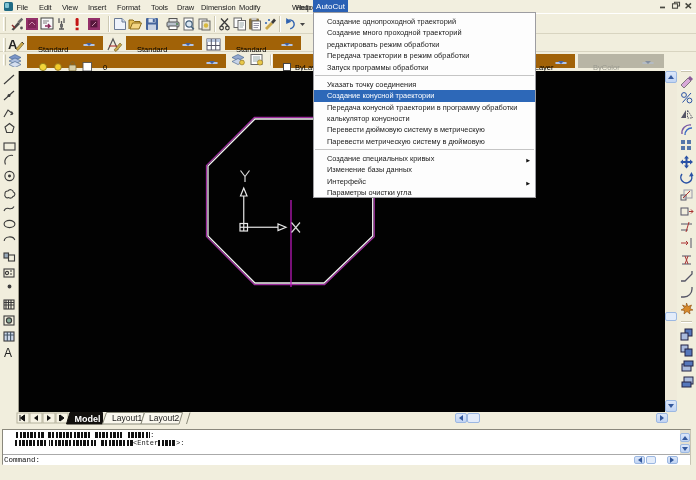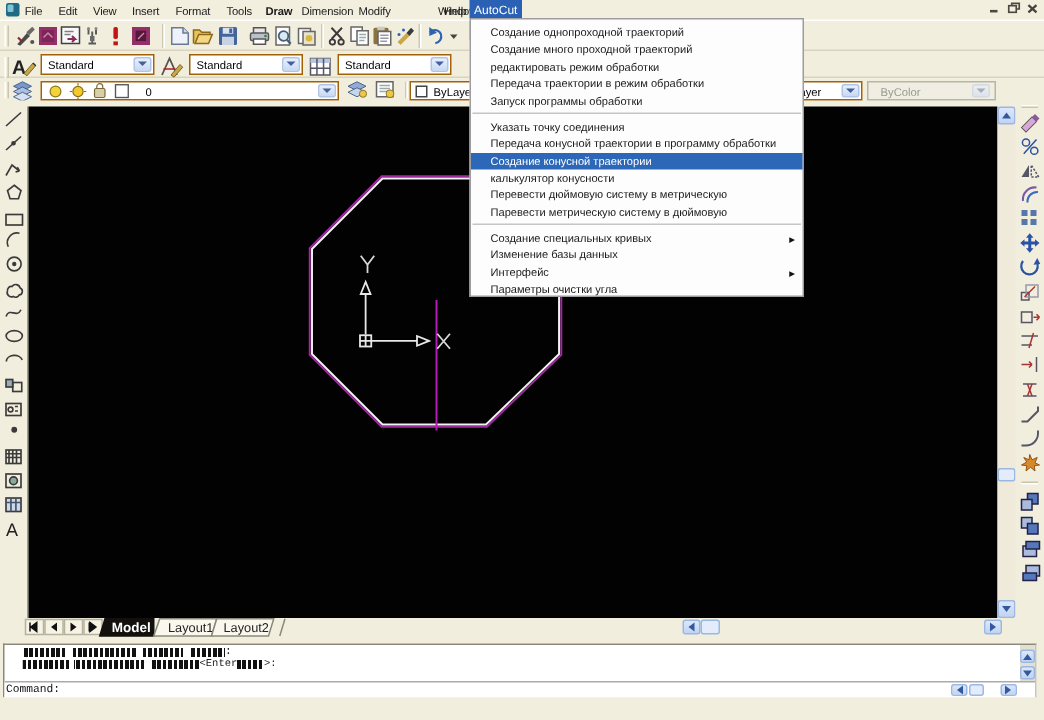--- a/index.html
+++ b/index.html
@@ -1,21 +1,21 @@
 <!DOCTYPE html>
 <html><head>
 <meta charset="utf-8">
 <style>
 * { margin:0; padding:0; box-sizing:border-box; }
 html,body { width:696px; height:480px; overflow:hidden; }
 body { position:relative; background:#f1eedd; font-family:"Liberation Sans", sans-serif; }
 .abs { position:absolute; }
 .txt { font-size:8px; color:#1a1a1a; white-space:nowrap; }
 
-.combo { position:absolute; background:#fff; border:1px solid #a16207; height:17px; }
+.combo { position:absolute; background:#fff; border:7px solid #a16207; height:17px; }
 .combo .ctext { position:absolute; left:4px; top:2.5px; font-size:7.5px; color:#000; }
 .cbtn { position:absolute; right:1px; top:1px; width:12px; bottom:1px; background:linear-gradient(#e9f0fc,#c8d8f4); border:1px solid #b0c4e8; border-radius:2px; }
 .cbtn:after { content:""; position:absolute; left:50%; top:50%; margin:-1.5px 0 0 -3px; border-left:3px solid transparent; border-right:3px solid transparent; border-top:3.5px solid #44609a; }
 
 .sbtn { position:absolute; background:linear-gradient(#dce7f9,#c1d4f3); border:1px solid #9cb8e2; border-radius:2px; }
 .sbtn:after { content:""; position:absolute; }
 .sbtn.up:after { left:50%; top:50%; margin:-2px 0 0 -3px; border-left:3px solid transparent; border-right:3px solid transparent; border-bottom:4px solid #33589d; }
 .sbtn.dn:after { left:50%; top:50%; margin:-2px 0 0 -3px; border-left:3px solid transparent; border-right:3px solid transparent; border-top:4px solid #33589d; }
 .sbtn.lf:after { left:50%; top:50%; margin:-3px 0 0 -2px; border-top:3px solid transparent; border-bottom:3px solid transparent; border-right:4px solid #33589d; }
 .sbtn.rt:after { left:50%; top:50%; margin:-3px 0 0 -2px; border-top:3px solid transparent; border-bottom:3px solid transparent; border-left:4px solid #33589d; }
@@ -30,21 +30,21 @@
 <div class="abs" style="left:0;top:0;width:696px;height:13px;background:#f2efdf;"></div>
 <div class="abs" style="left:3.5px;top:1.5px;width:9px;height:9px;background:#1f6a84;border-radius:1.5px;"></div>
 <div class="abs" style="left:5px;top:3px;width:4px;height:5px;background:#7fc3d4;border-radius:1px;"></div>
 <div class="abs txt" style="left:0;top:3px;font-size:7.5px;letter-spacing:-0.1px;">
 <span class="abs" style="left:16.5px;">File</span>
     <span class="abs" style="left:39px;">Edit</span>
     <span class="abs" style="left:62px;">View</span>
     <span class="abs" style="left:88px;text-align:center;">Insert</span>
     <span class="abs" style="left:117px;">Format</span>
     <span class="abs" style="left:151px;">Tools</span>
-    <span class="abs" style="left:177px;font-weight:bold;">Draw</span>
+    <span class="abs" style="left:177px;">Draw</span>
     <span class="abs" style="left:201px;">Dimension</span>
     <span class="abs" style="left:239px;">Modify</span>
     <span class="abs" style="left:266px;margin-left:26px;">Window</span>
     <span class="abs" style="left:296px;">Help</span>
 </div>
 <div class="abs" style="left:313px;top:0;width:35px;height:27px;background:#2a61b5;color:#fff;font-size:8px;text-align:center;line-height:13px;">AutoCut</div>
 
 <svg class="abs" style="left:655px;top:0;" width="41" height="13" viewBox="0 0 41 13">
   <rect x="5" y="6.6" width="5" height="1.7" fill="#4a4a42"></rect>
   <g fill="none" stroke="#4a4a42" stroke-width="1.1">
@@ -499,22 +499,22 @@
 
 <div class="abs" style="left:313px;top:12px;width:223px;height:186px;background:#fdfdfd;border:1px solid #9d9da1;font-size:7.4px;color:#1a1a1a;">
   <div style="padding-top:3px;">
     <div class="mi">Создание однопроходной траекторий</div>
     <div class="mi">Создание много проходной траекторий</div>
     <div class="mi">редактировать режим обработки</div>
     <div class="mi">Передача траектории в режим обработки</div>
     <div class="mi">Запуск программы обработки</div>
     <div class="menu-sep"></div>
     <div class="mi">Указать точку соединения</div>
+    <div class="mi hl">Создание конусной траектории</div>
     <div class="mi">Передача конусной траектории в программу обработки</div>
-    <div class="mi hl">Создание конусной траектории</div>
     <div class="mi">калькулятор конусности</div>
     <div class="mi">Перевести дюймовую систему в метрическую</div>
     <div class="mi">Паревести метрическую систему в дюймовую</div>
     <div class="menu-sep"></div>
     <div class="mi">Создание специальных кривых<span class="arr">▶</span></div>
     <div class="mi">Изменение базы данных</div>
     <div class="mi">Интерфейс<span class="arr">▶</span></div>
     <div class="mi">Параметры очистки угла</div>
   </div>
 </div>

